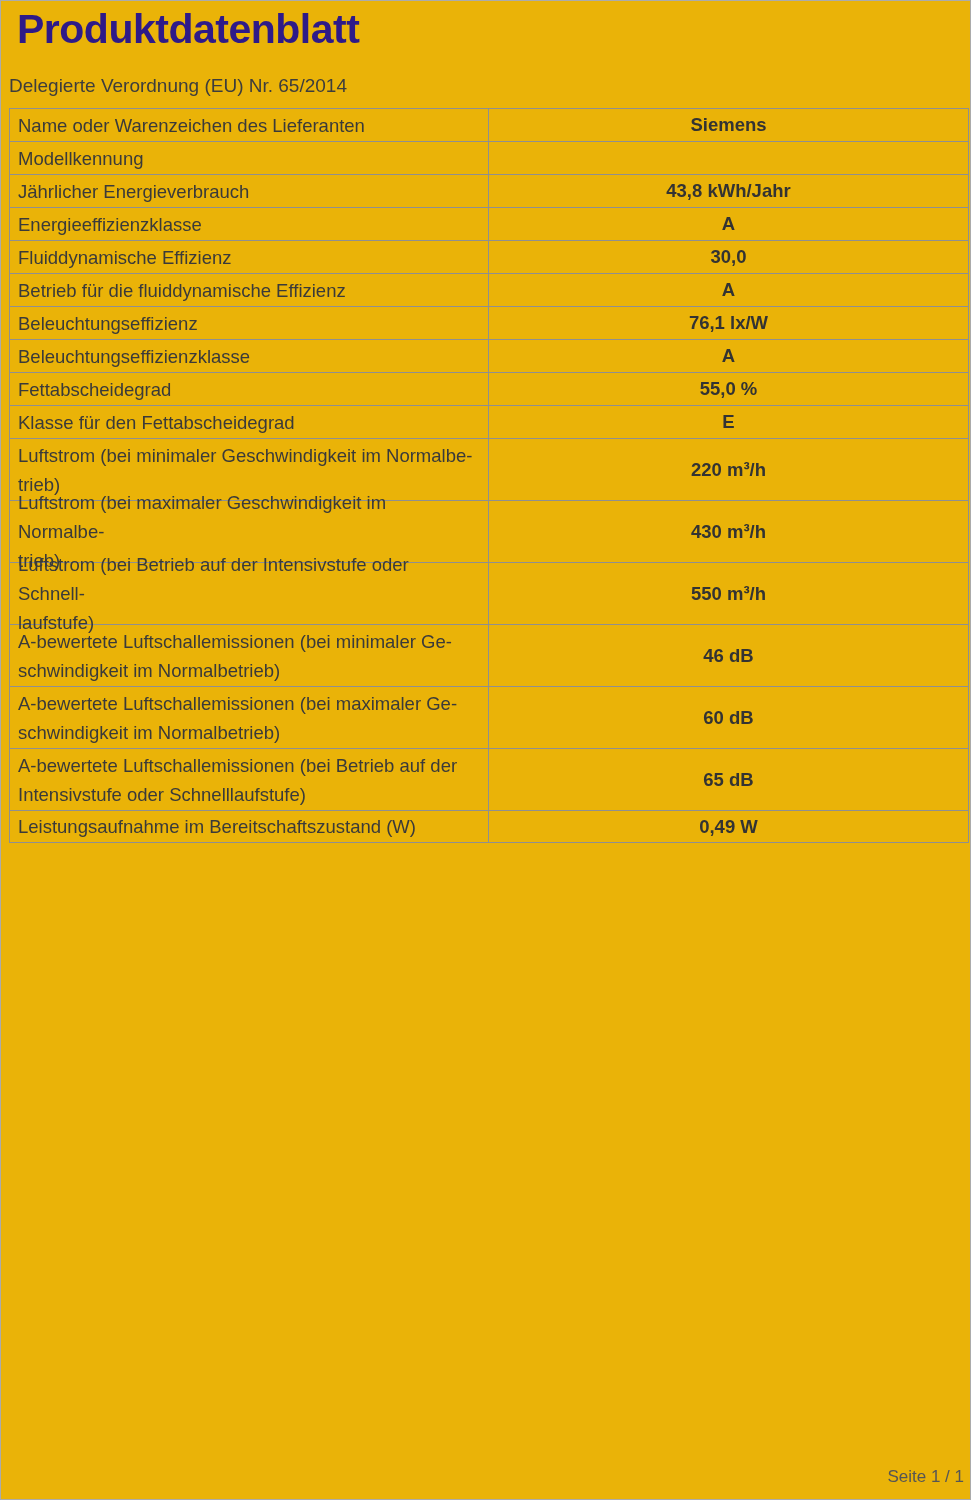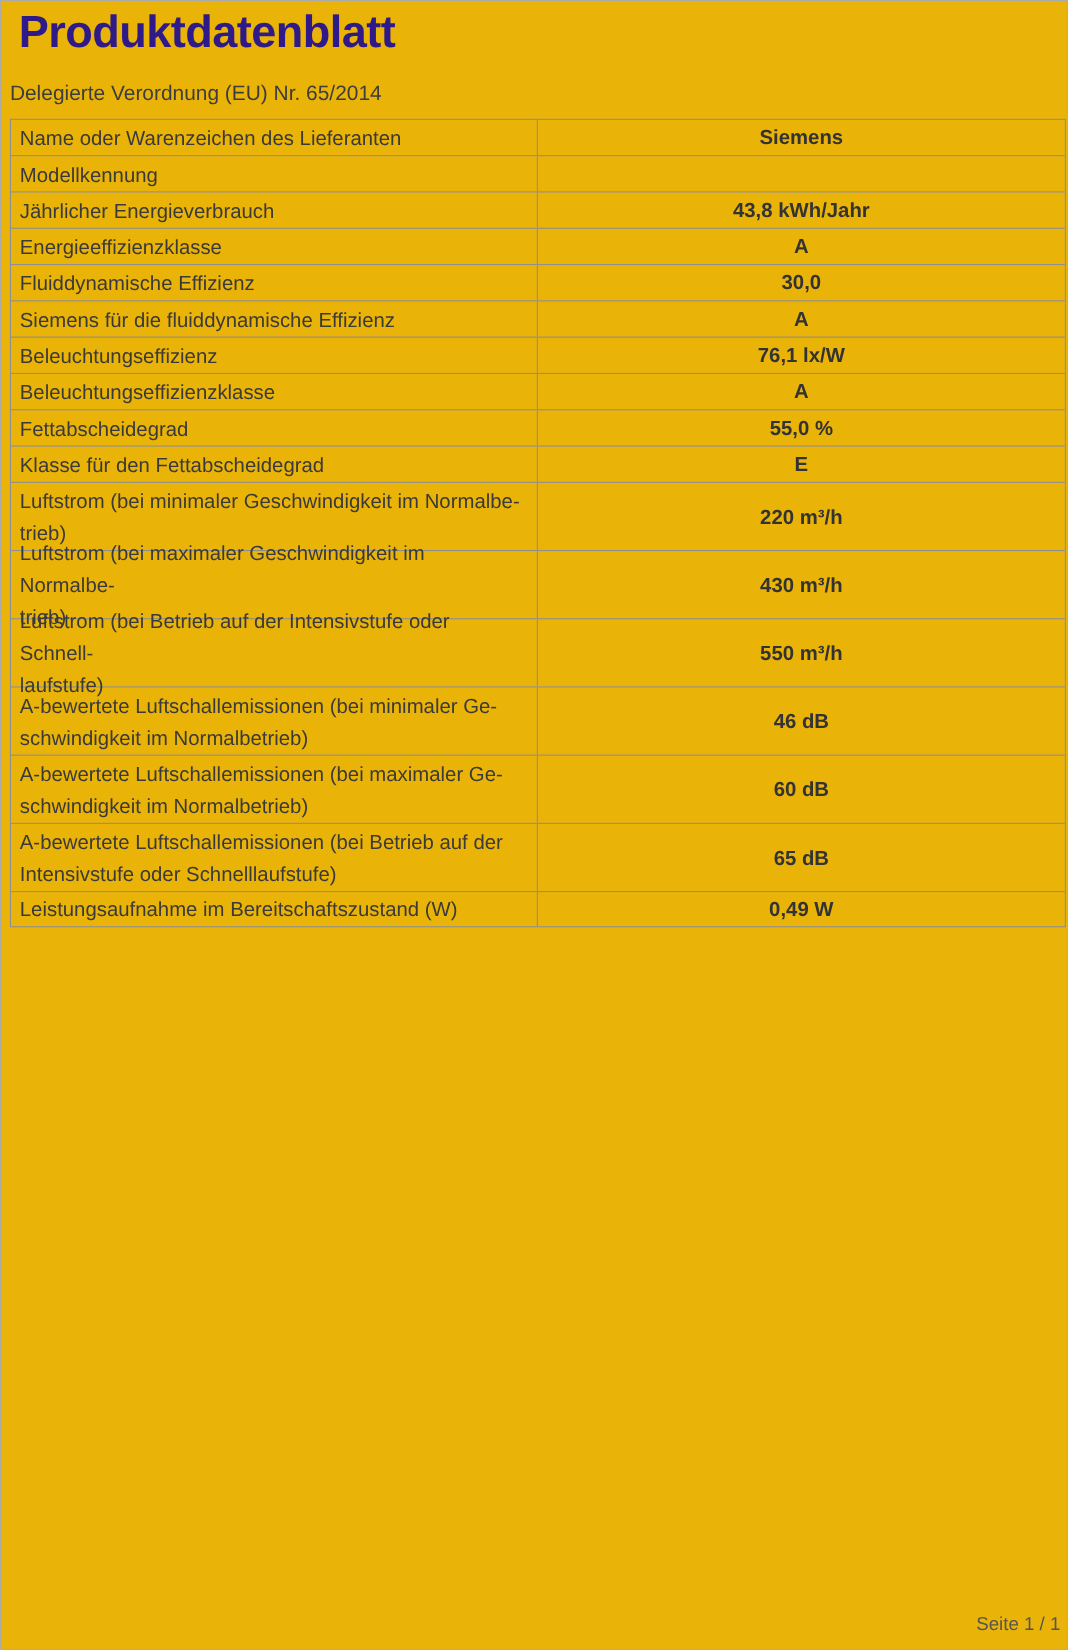--- a/index.html
+++ b/index.html
@@ -81,21 +81,21 @@
     </div>
     <div class="tr s">
       <div class="td label">Energieeffizienzklasse</div>
       <div class="td value">A</div>
     </div>
     <div class="tr s">
       <div class="td label">Fluiddynamische Effizienz</div>
       <div class="td value">30,0</div>
     </div>
     <div class="tr s">
-      <div class="td label">Siemens für die fluiddynamische Effizienz</div>
+      <div class="td label">Betrieb für die fluiddynamische Effizienz</div>
       <div class="td value">A</div>
     </div>
     <div class="tr s">
       <div class="td label">Beleuchtungseffizienz</div>
       <div class="td value">76,1 lx/W</div>
     </div>
     <div class="tr s">
       <div class="td label">Beleuchtungseffizienzklasse</div>
       <div class="td value">A</div>
     </div>

